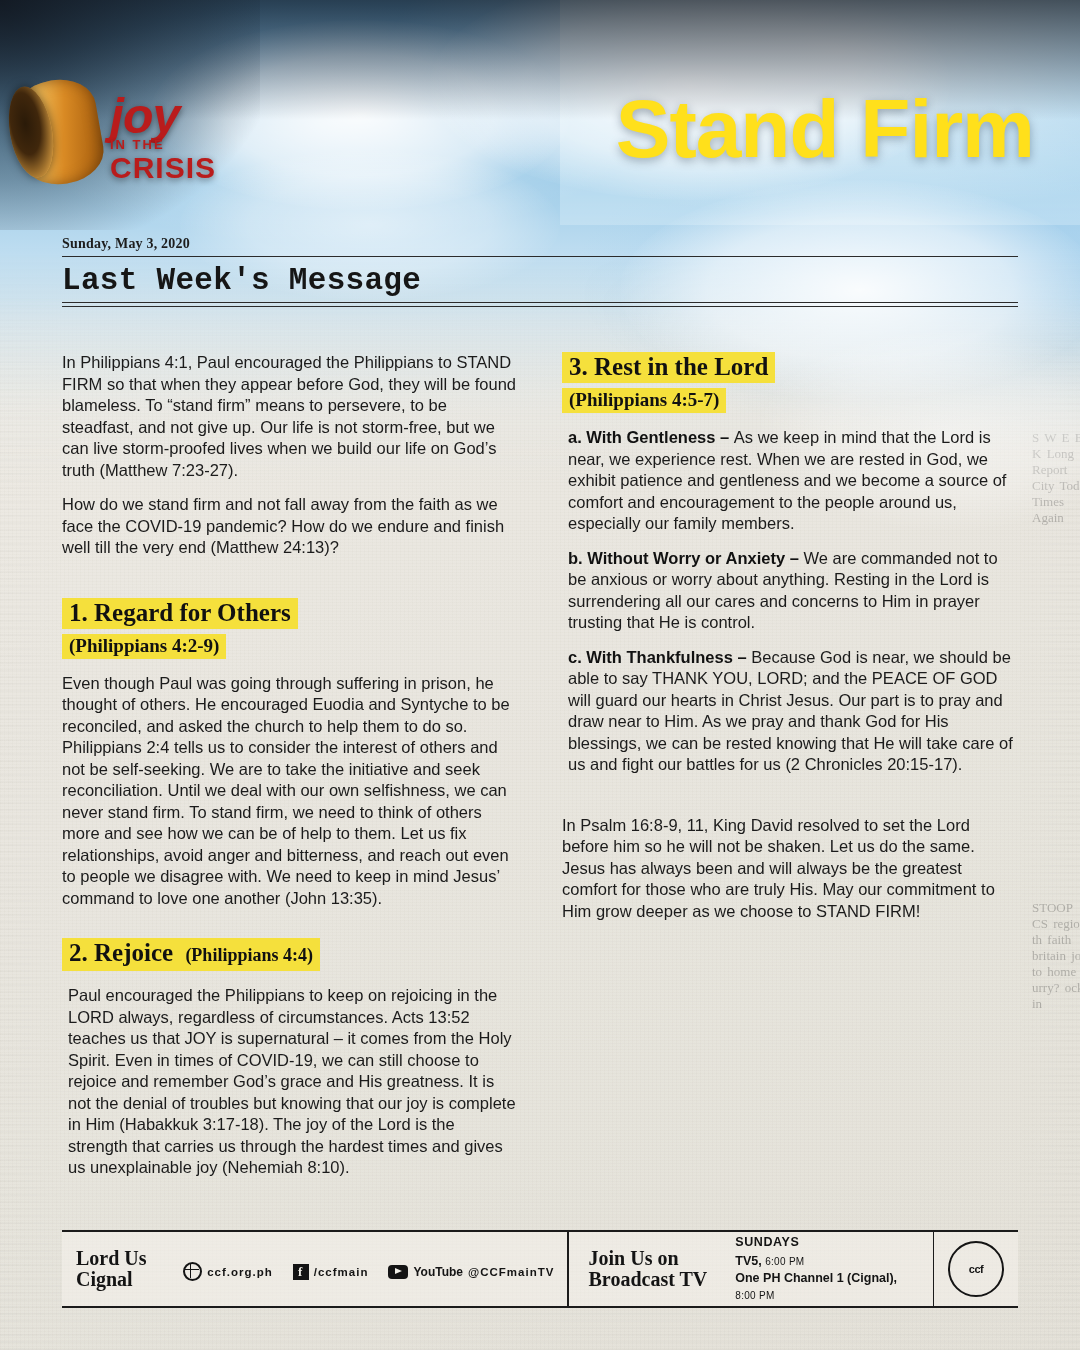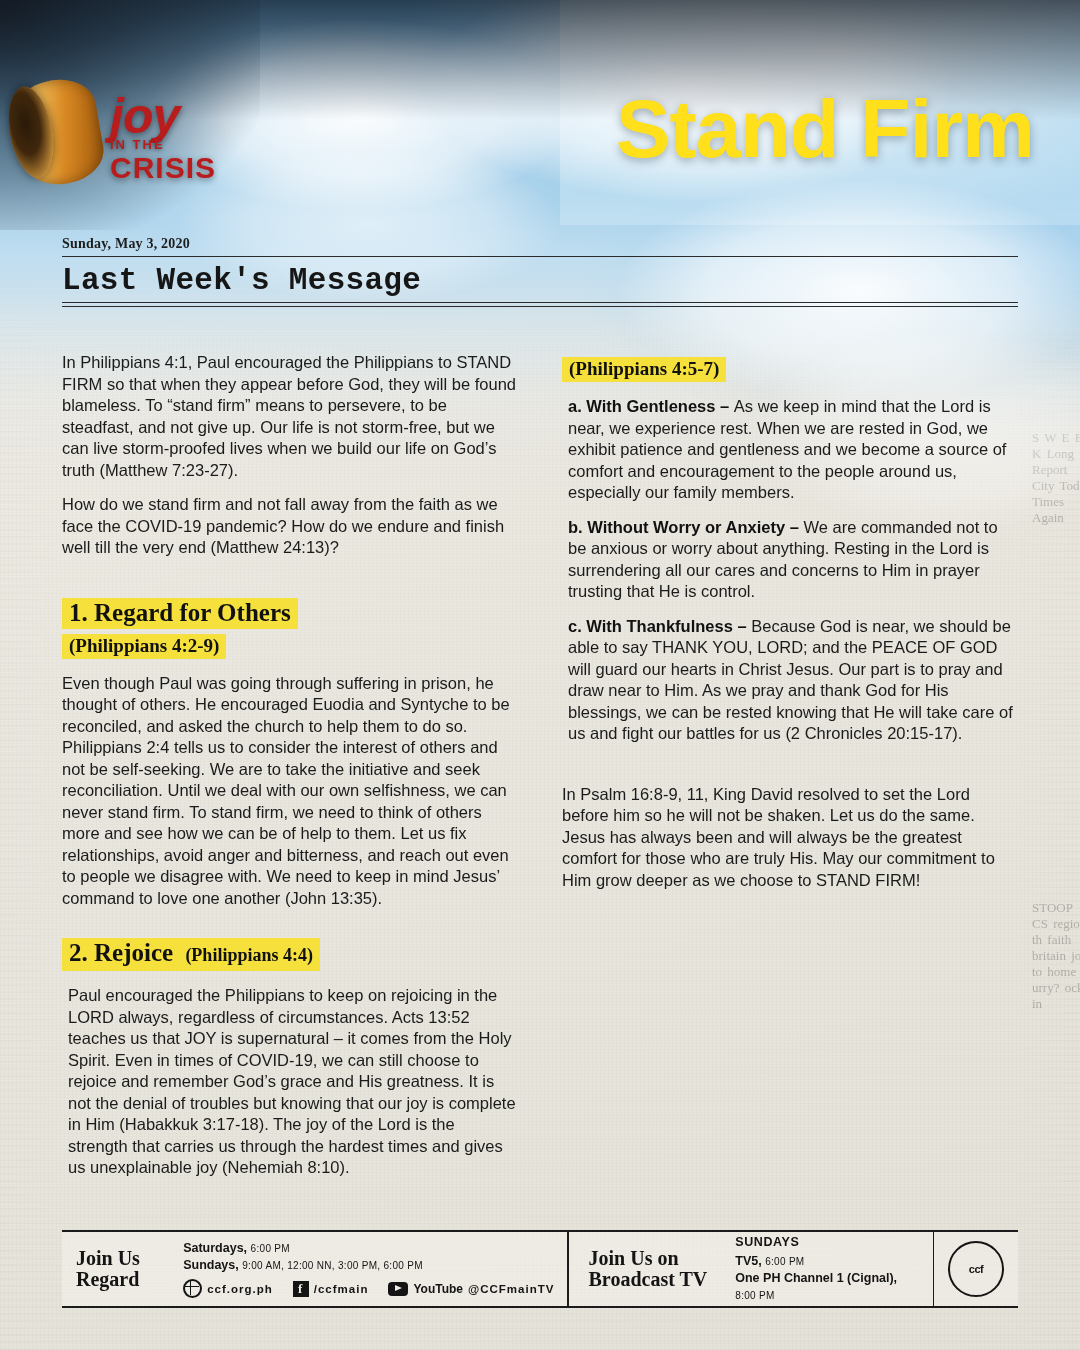--- a/index.html
+++ b/index.html
@@ -402,49 +402,46 @@
         <span class="hl h1">
           <span>2. Rejoice</span>
           <span class="hl inline-sub" style="padding:0 0 0 6px;background:transparent;">(Philippians 4:4)</span>
         </span>
       </div>
       <p class="body indent">Paul encouraged the Philippians to keep on rejoicing in the LORD always, regardless of circumstances. Acts 13:52 teaches us that JOY is supernatural – it comes from the Holy Spirit. Even in times of COVID-19, we can still choose to rejoice and remember God’s grace and His greatness. It is not the denial of troubles but knowing that our joy is complete in Him (Habakkuk 3:17-18). The joy of the Lord is the strength that carries us through the hardest times and gives us unexplainable joy (Nehemiah 8:10).</p>
     </div>
 
     <div class="col">
       <div class="head-block">
+        <span class="hl h1">3. Rest in the Lord</span>
         <span class="l2"><span class="hl h2">(Philippians 4:5-7)</span></span>
       </div>
 
       <p class="body indent"><b class="lead">a. With Gentleness – </b><span>As we keep in mind that the Lord is near, we experience rest. When we are rested in God, we exhibit patience and gentleness and we become a source of comfort and encouragement to the people around us, especially our family members.</span></p>
 
       <p class="body indent"><b class="lead">b. Without Worry or Anxiety – </b><span>We are commanded not to be anxious or worry about anything. Resting in the Lord is surrendering all our cares and concerns to Him in prayer trusting that He is control.</span></p>
 
       <p class="body indent"><b class="lead">c. With Thankfulness – </b><span>Because God is near, we should be able to say THANK YOU, LORD; and the PEACE OF GOD will guard our hearts in Christ Jesus. Our part is to pray and draw near to Him. As we pray and thank God for His blessings, we can be rested knowing that He will take care of us and fight our battles for us (2 Chronicles 20:15-17).</span></p>
 
       <div class="gap-lg"></div>
 
       <p class="body">In Psalm 16:8-9, 11, King David resolved to set the Lord before him so he will not be shaken. Let us do the same. Jesus has always been and will always be the greatest comfort for those who are truly His. May our commitment to Him grow deeper as we choose to STAND FIRM!</p>
     </div>
   </div>
 
   <div class="footer">
 
     <div class="f-cell" style="width:108px;">
       <div class="f-title">
-        <div>Join Us</div>
-        <div>Regard</div>
+        <div>Lord Us</div>
+        <div>Cignal</div>
       </div>
     </div>
 
     <div class="f-cell" style="flex-direction:column; align-items:flex-start; justify-content:center; width:370px;">
-      <div class="f-lines">
-        <div><span class="strong">Saturdays,</span> <span class="f-sc">6:00 PM</span></div>
-        <div><span class="strong">Sundays,</span> <span class="f-sc">9:00 AM, 12:00 NN, 3:00 PM, 6:00 PM</span></div>
-      </div>
       <div class="f-row-icons">
         <span class="f-ic">
           <span class="globe"></span>
           <span>ccf.org.ph</span>
         </span>
         <span class="f-ic">
           <span class="fb">f</span>
           <span>/ccfmain</span>
         </span>
         <span class="f-ic">

